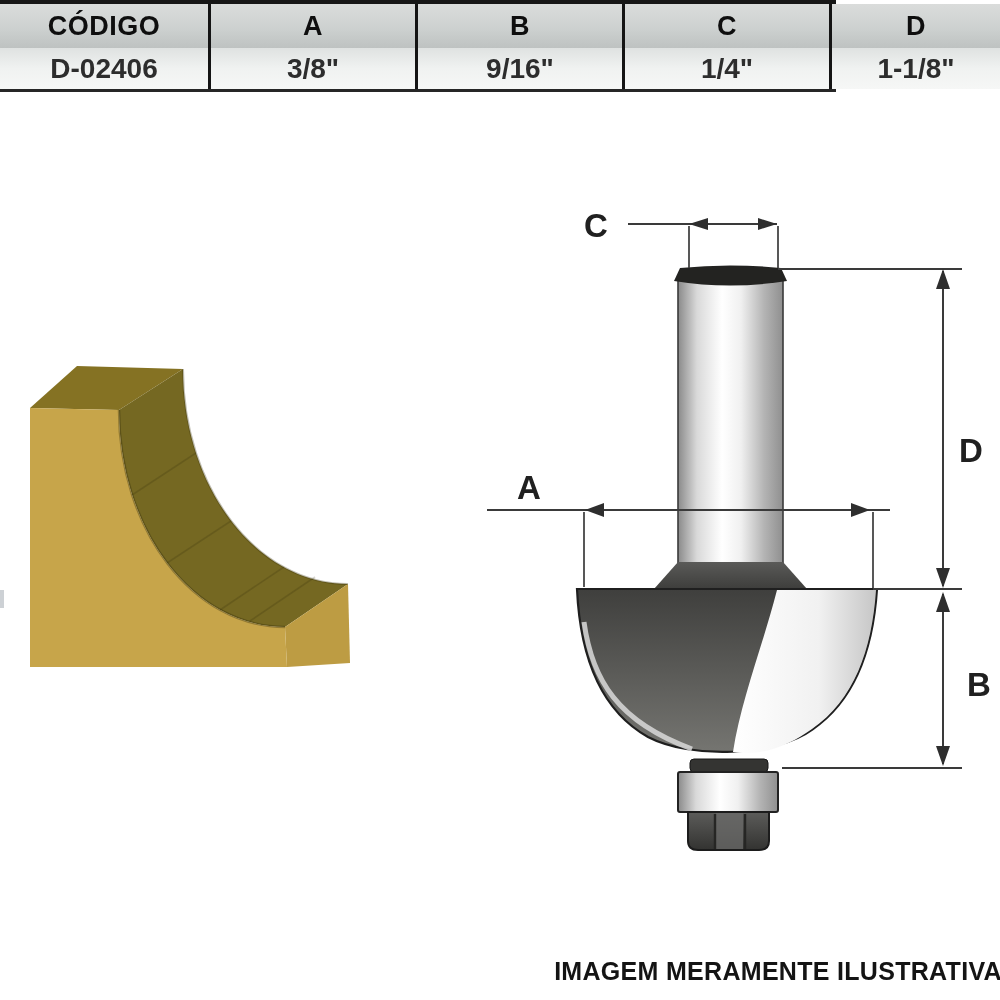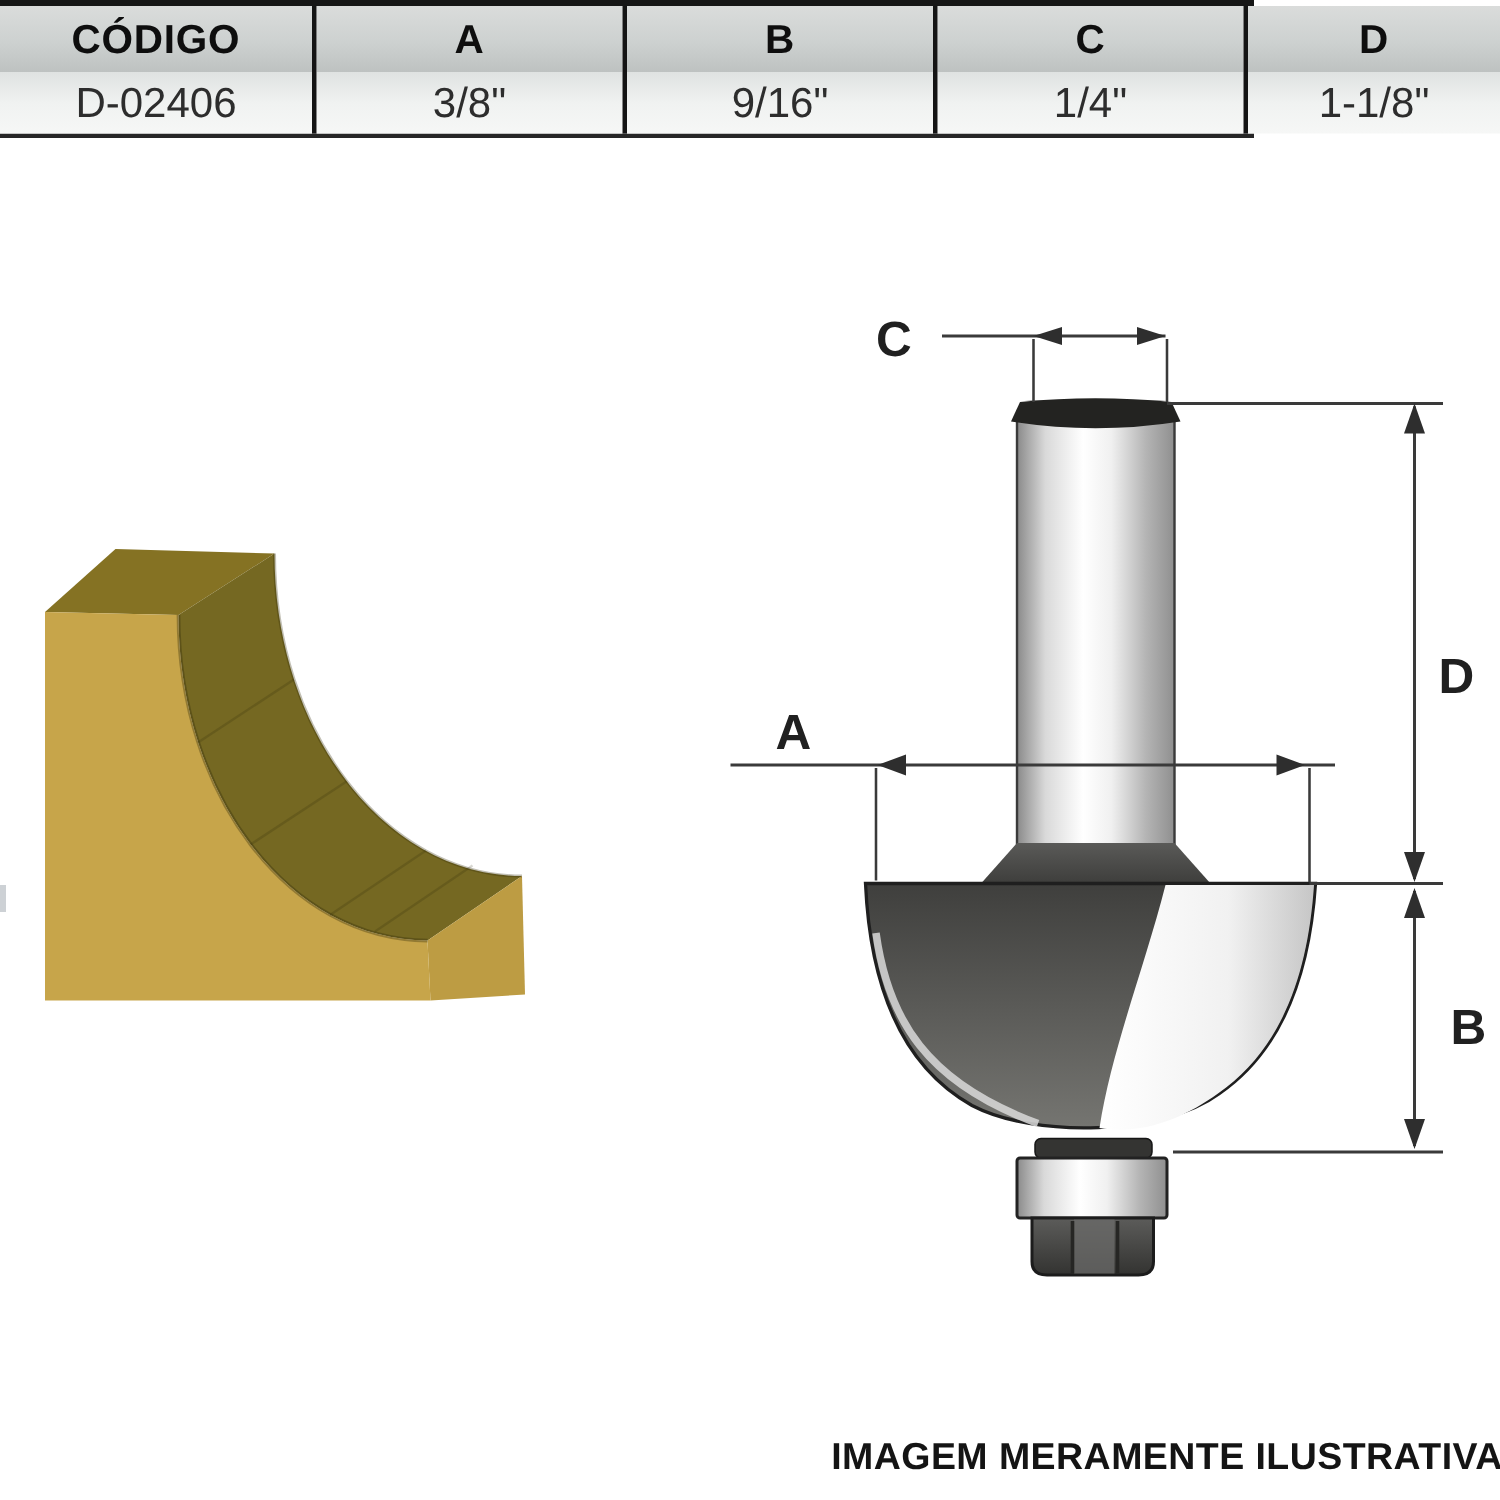--- a/index.html
+++ b/index.html
@@ -10,20 +10,21 @@
   
   .spec-table{
     position:absolute;left:0;top:0;width:836px;
     border-top:4px solid #161616;border-bottom:3px solid #262626;
     box-sizing:border-box;
   }
   .tr{display:grid;grid-template-columns:208px 207px 207px 207px 171px;}
   .tr > div{
     display:flex;align-items:center;justify-content:center;
     box-sizing:border-box;
+    font-weight:bold;
   }
   .tr > div + div{border-left:3px solid #141414;}
   .tr.head > div{
     height:44px;
     background:linear-gradient(180deg,#dadcdb 0%,#cdd1d0 55%,#bec2c1 100%);
     font-weight:bold;font-size:27px;color:#0e0e0e;letter-spacing:.5px;
   }
   .tr.body > div{
     height:41px;
     background:linear-gradient(180deg,#dfe2e1 0%,#f0f2f1 50%,#f6f7f6 100%);

